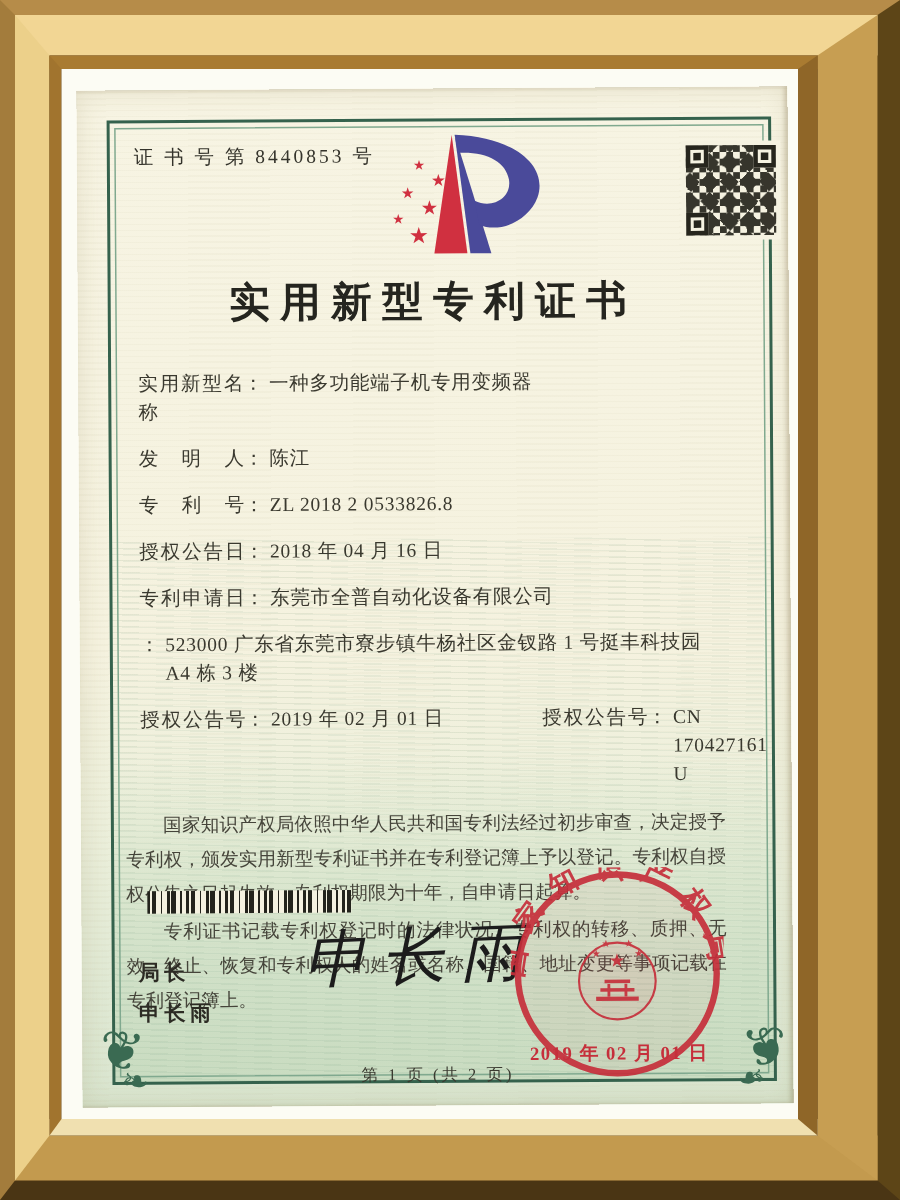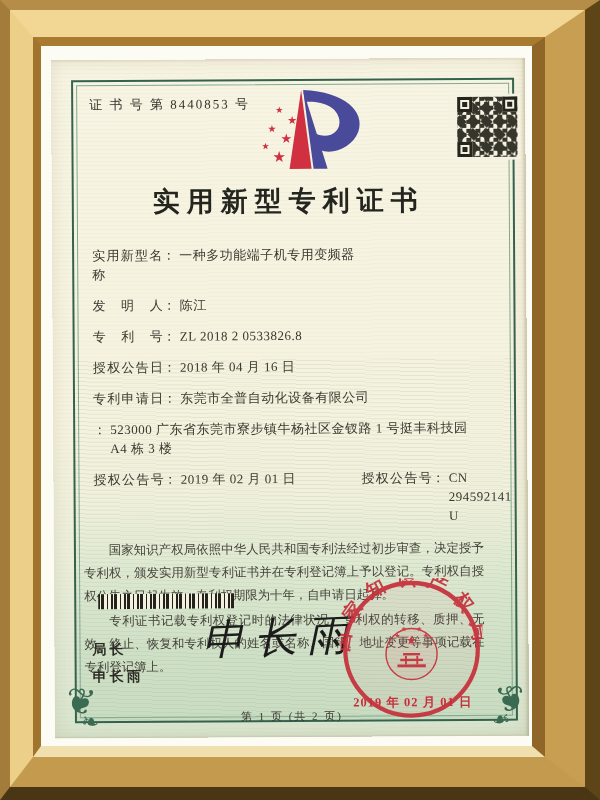--- a/index.html
+++ b/index.html
@@ -144,21 +144,21 @@
                 </div>
                 <div class="frow combo">
                   <span class="g1">
                     <span class="flabel">授权公告号</span>
                       <span class="fcolon">：</span>
                     <span class="fvalue">2019 年 02 月 01 日</span>
                   </span>
                   <span class="g2">
                     <span class="flabel">授权公告号</span>
                       <span class="fcolon">：</span>
-                    <span class="fvalue">CN 294592141 U</span>
+                    <span class="fvalue">CN 170427161 U</span>
                   </span>
                 </div>
               </div>
 
               <div class="paras">
                 <p>国家知识产权局依照中华人民共和国专利法经过初步审查，决定授予专利权，颁发实用新型专利证书并在专利登记簿上予以登记。专利权自授权公告之日起生效。专利权期限为十年，自申请日起算。</p>
                 <p>专利证书记载专利权登记时的法律状况。专利权的转移、质押、无效、终止、恢复和专利权人的姓名或名称、国籍、地址变更等事项记载在专利登记簿上。</p>
               </div>
             </div>
 

